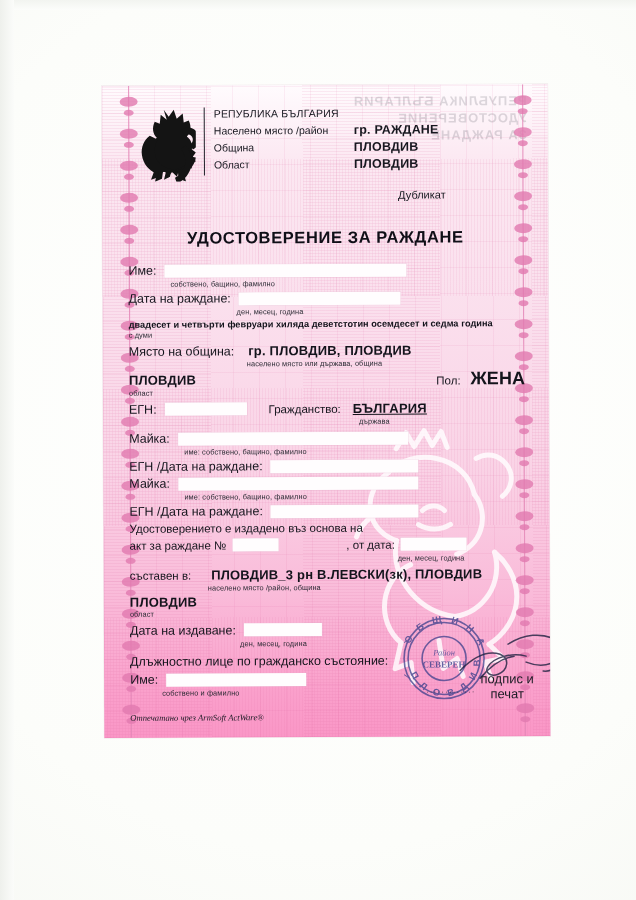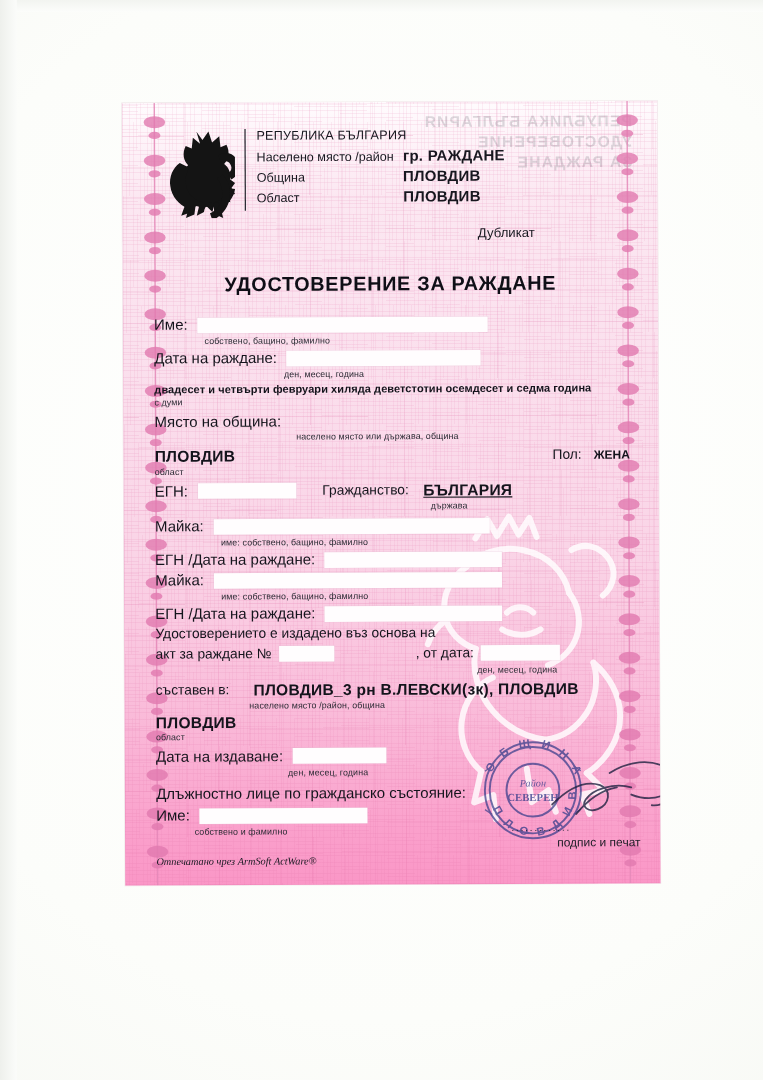--- a/index.html
+++ b/index.html
@@ -75,46 +75,46 @@
 
   
   .content{position:absolute;inset:0;}
 
   .lion-mark{position:absolute;left:32px;top:20px;width:62px;height:76px;}
   .rule-v{position:absolute;left:102px;top:22px;width:1.4px;height:68px;background:#20202a;}
 
   .hdr{position:absolute;left:112px;top:22px;color:#17171f;}
   .hdr .country{font-size:10.5px;letter-spacing:.2px;margin-bottom:4px;}
   .hdr .row{display:flex;align-items:baseline;height:17px;}
-  .hdr .lbl{font-size:10.5px;width:122px;}
+  .hdr .lbl{font-size:10.5px;width:140px;}
   .hdr .val{font-size:12.5px;font-weight:700;letter-spacing:.2px;}
   .dup{position:absolute;left:296px;top:104px;font-size:11px;color:#17171f;}
 
   .title{
     position:absolute;left:0;right:0;top:143px;text-align:center;
     font-size:16.5px;font-weight:700;letter-spacing:.6px;color:#0f0f17;
   }
 
   .fields{position:absolute;left:26px;top:177px;width:396px;color:#14141c;}
   .f{position:relative;}
   .lbl-lg{font-size:12.5px;}
   .lbl-md{font-size:11.5px;}
   .val-bold{font-size:13px;font-weight:700;letter-spacing:.2px;}
-  .val-bold-sm{font-size:10px;font-weight:700;}
+  .val-bold-sm{font-size:18px;font-weight:700;}
   .sub{font-size:7.4px;color:#2a2a33;letter-spacing:.1px;}
   .words{font-size:9.2px;font-weight:700;color:#13131b;letter-spacing:.05px;}
   .blank{
     background:#fffdfe;display:inline-block;vertical-align:middle;
     box-shadow:0 0 0 0.4px rgba(230,190,212,0.5);
   }
   .row-line{display:flex;align-items:center;}
 
   .stamp{position:absolute;left:292px;top:528px;width:96px;height:92px;opacity:.78;}
   .sig{position:absolute;left:352px;top:540px;width:112px;height:72px;opacity:.8;}
-  .sig-cap{position:absolute;left:360px;top:613px;font-size:10px;color:#1b1b24;}
+  .sig-cap{position:absolute;left:360px;top:587px;font-size:13px;color:#1b1b24;text-align:center;}
   .sig-dots{position:absolute;left:322px;top:601px;font-size:8px;color:#262634;letter-spacing:1.6px;}
 
   .footer{position:absolute;left:26px;top:627px;font-size:8.6px;font-style:italic;color:#191922;font-family:"Liberation Serif",serif;}
 </style>
 </head>
 <body>
 
 <div class="scan-bg"></div>
 <div class="scan-edge-t"></div>
 <div class="scan-edge-l"></div>
@@ -285,20 +285,21 @@
       <div class="f row-line" style="height:16px;">
         <span class="lbl-lg">Дата на раждане:</span>
         <span class="blank" style="width:162px;height:13px;margin-left:8px;"></span>
       </div>
       <div class="sub" style="margin:1px 0 3px 108px;">ден, месец, година</div>
       <div class="words">двадесет и четвърти февруари хиляда деветстотин осемдесет и седма година</div>
       <div class="sub" style="margin:1px 0 3px 0;">с думи</div>
 
       <div class="f row-line" style="height:17px;">
         <span class="lbl-lg">Място на община:</span>
+        <span class="val-bold" style="margin-left:14px;">гр. ПЛОВДИВ, ПЛОВДИВ</span>
       </div>
       <div class="sub" style="margin:0 0 3px 118px;">населено място или държава, община</div>
 
       <div class="f row-line" style="height:17px;justify-content:space-between;">
         <span class="val-bold">ПЛОВДИВ</span>
         <span style="display:flex;align-items:baseline;gap:10px;">
           <span class="lbl-md">Пол:</span>
           <span class="val-bold-sm">ЖЕНА</span>
         </span>
       </div>

